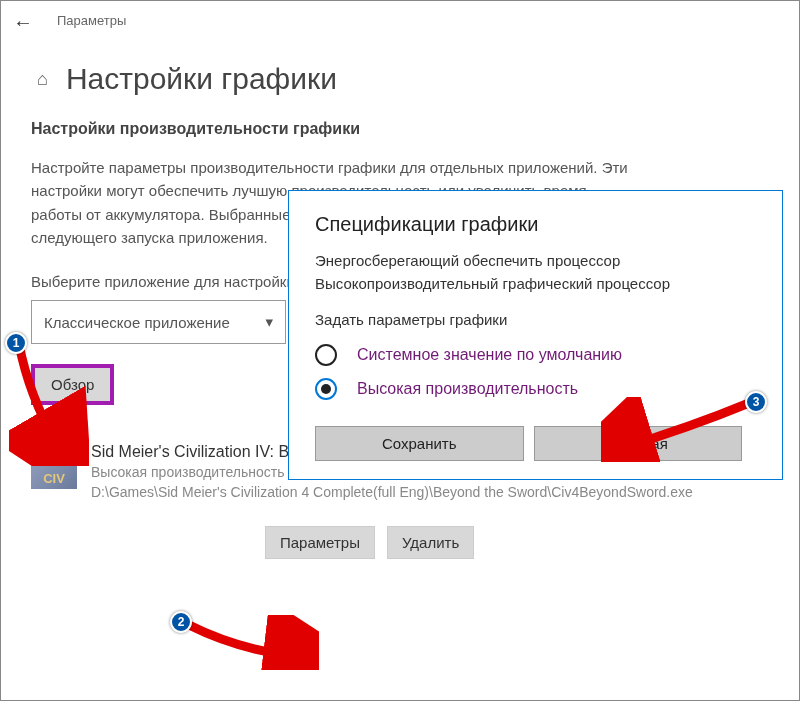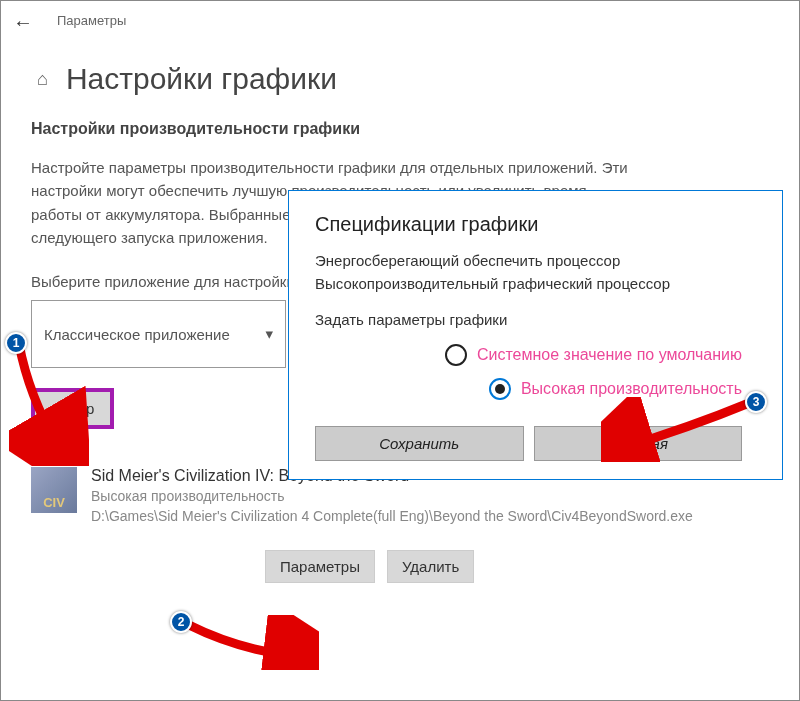--- a/index.html
+++ b/index.html
@@ -60,21 +60,21 @@
       margin-bottom: 24px;
     }
     .select-label {
       font-size: 15px;
       color: #555;
       margin-bottom: 10px;
     }
     .app-type-select {
       border: 1px solid #999;
       background: #fff;
-      padding: 24px 12px;
+      padding: 12px 12px;
       font-size: 15px;
       width: 255px;
       margin-bottom: 20px;
       display: flex;
       justify-content: space-between;
       align-items: center;
     }
     .browse-btn {
       background: #d8d8d8;
       border: 4px solid #a21caf;
@@ -154,26 +154,25 @@
     }
     .dialog-section-label {
       font-size: 15px;
       color: #333;
       margin-top: 16px;
       margin-bottom: 10px;
     }
     .radio-row {
       display: flex;
       align-items: center;
-      gap: 10px;
+      gap: 20px;
       padding: 6px 0;
       font-size: 16px;
-      color: #ec4899;
-      cursor: pointer;
-      justify-content: flex-end;
+      color: #701a75;
+      cursor: pointer;
     }
     .radio-circle {
       width: 22px;
       height: 22px;
       border: 2px solid #222;
       border-radius: 50%;
       display: flex;
       align-items: center;
       justify-content: center;
       flex-shrink: 0;
@@ -194,21 +193,20 @@
       margin-top: 20px;
     }
     .dialog-buttons button {
       flex: 1;
       background: #ccc;
       border: 1px solid #999;
       padding: 8px 0;
       font-size: 15px;
       color: #222;
       cursor: pointer;
-      font-style: italic;
     }
 
     
     .annotation-badge {
       position: absolute;
       width: 22px;
       height: 22px;
       background: #0054a6;
       border: 2px solid #fff;
       border-radius: 50%;

